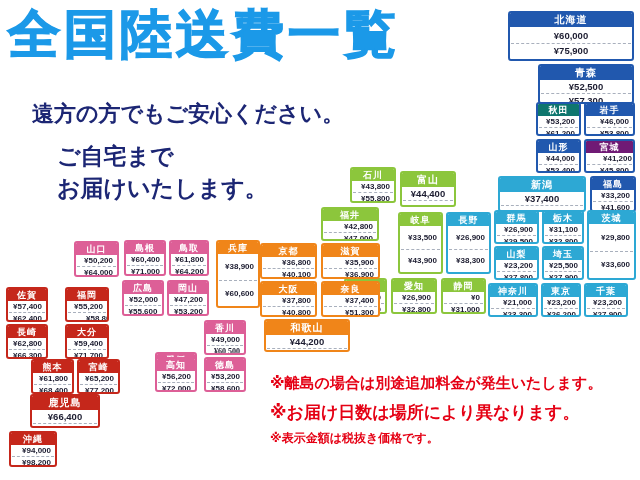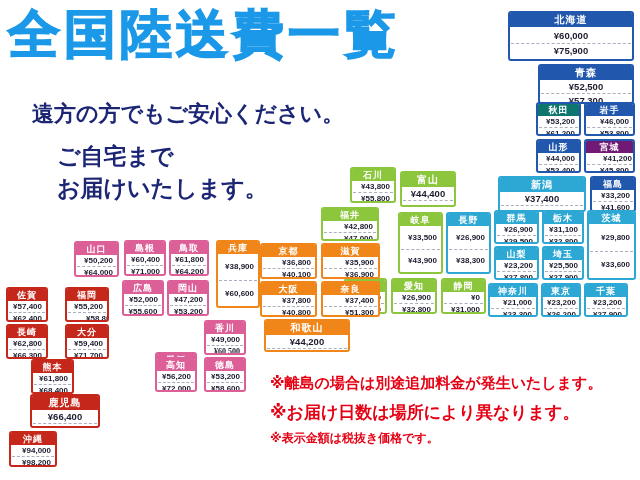--- a/index.html
+++ b/index.html
@@ -348,20 +348,27 @@
         <div class="price" style="color: rgb(28, 28, 48);">¥71,700</div>
       </div>
     </div>
     <div class="pref" style="left: 31px; top: 359px; width: 43px; height: 35px; border-color: rgb(197, 39, 27);">
       <div class="hdr" style="background: rgb(197, 39, 27);">熊本</div>
       <div class="body">
         <div class="price" style="color: rgb(28, 28, 48);">¥61,800</div>
         <div class="price" style="color: rgb(28, 28, 48);">¥68,400</div>
       </div>
     </div>
+    <div class="pref" style="left: 77px; top: 359px; width: 43px; height: 35px; border-color: rgb(197, 39, 27);">
+      <div class="hdr" style="background: rgb(197, 39, 27);">宮崎</div>
+      <div class="body">
+        <div class="price" style="color: rgb(28, 28, 48);">¥65,200</div>
+        <div class="price" style="color: rgb(28, 28, 48);">¥77,200</div>
+      </div>
+    </div>
     <div class="pref wide" style="left: 30px; top: 394px; width: 70px; height: 34px; border-color: rgb(197, 39, 27);">
       <div class="hdr" style="background: rgb(197, 39, 27);">鹿児島</div>
       <div class="body">
         <div class="price" style="color: rgb(28, 28, 48);">¥66,400</div>
         <div class="price" style="color: rgb(28, 28, 48);">¥71,800</div>
       </div>
     </div>
     <div class="pref" style="left: 9px; top: 431px; width: 48px; height: 36px; border-color: rgb(197, 39, 27);">
       <div class="hdr" style="background: rgb(197, 39, 27);">沖縄</div>
       <div class="body">

